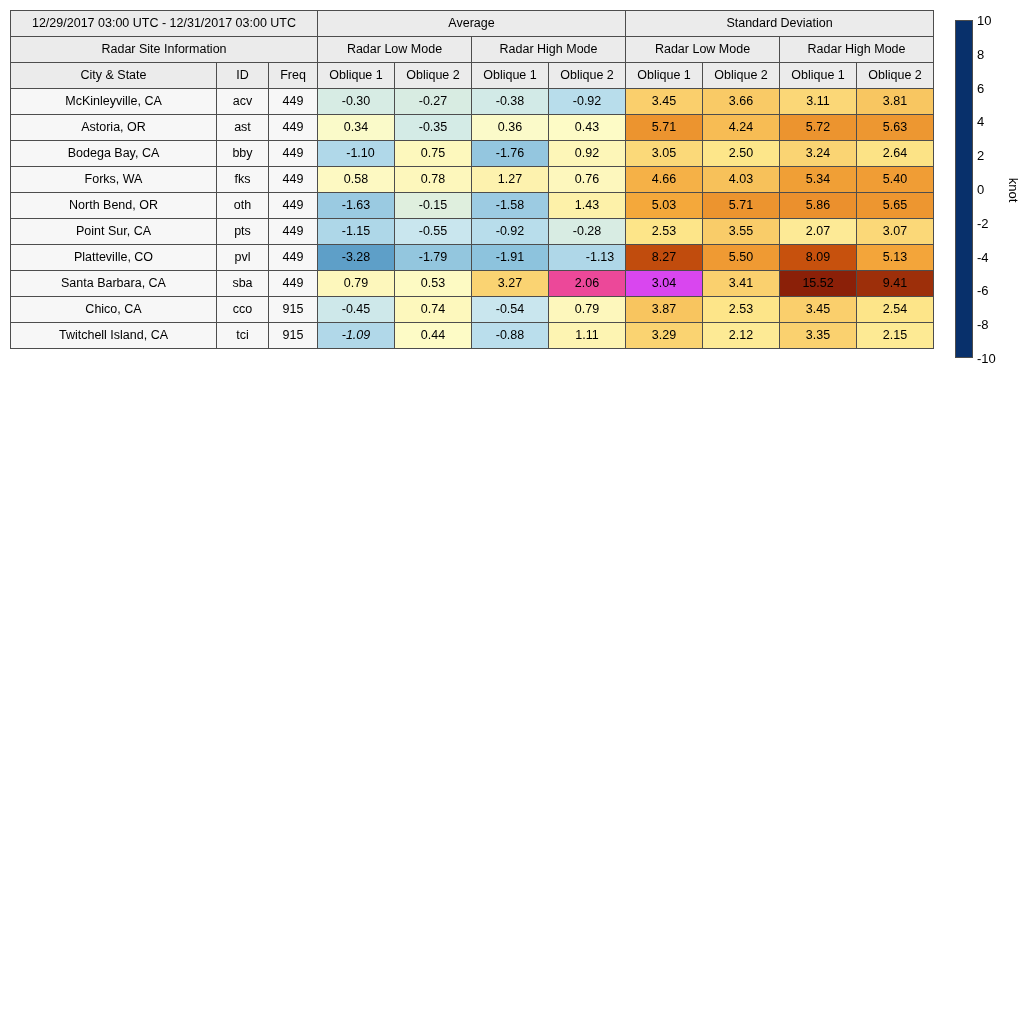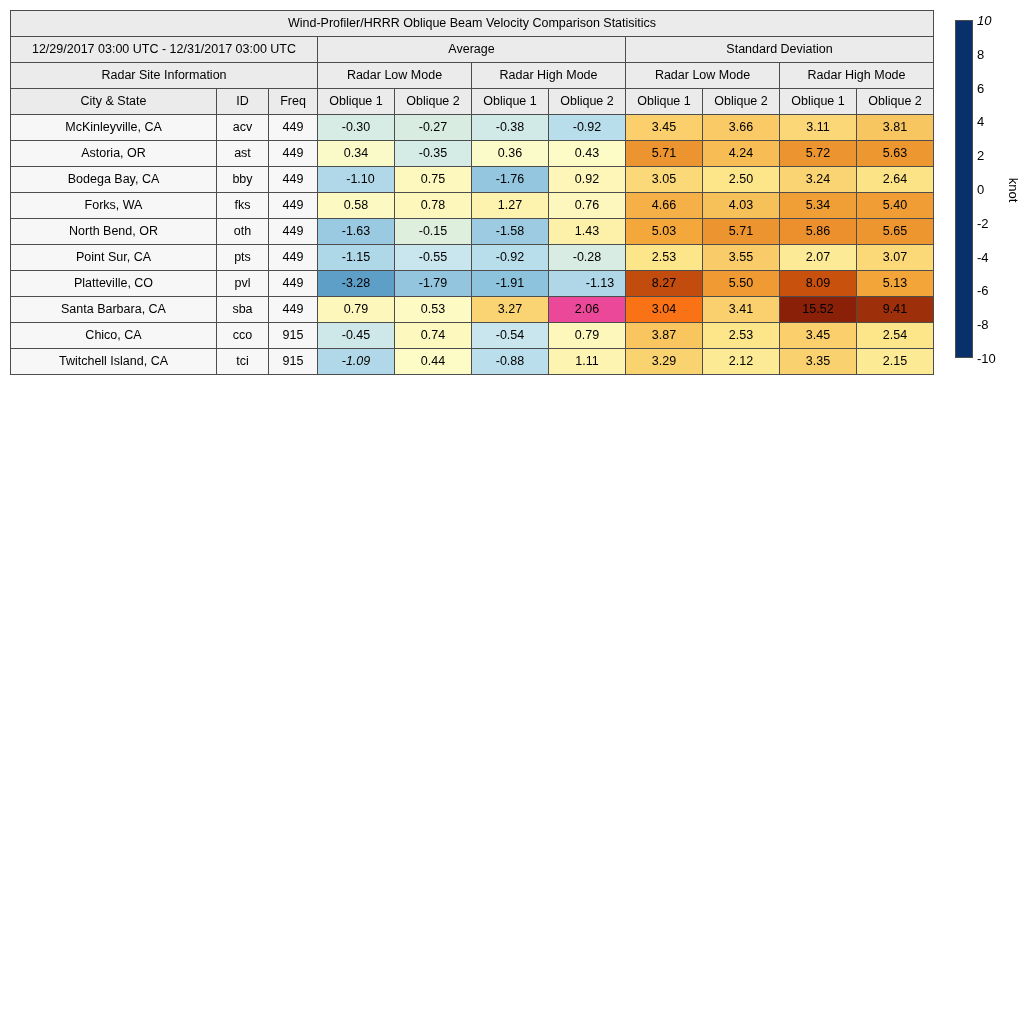--- a/index.html
+++ b/index.html
@@ -111,23 +111,20 @@
       <col class="col-val">
         <col class="col-val">
         <col class="col-val">
         <col class="col-val">
       <col class="col-val">
         <col class="col-val">
         <col class="col-val">
         <col class="col-val">
     </colgroup>
     <thead>
-      <tr>
-        <td class="title-cell" colspan="11">Wind-Profiler/HRRR Oblique Beam Velocity Comparison Statisitics</td>
-      </tr>
       <tr>
         <td class="datecell" colspan="3">12/29/2017 03:00 UTC - 12/31/2017 03:00 UTC</td>
         <td colspan="4">Average</td>
         <td colspan="4">Standard Deviation</td>
       </tr>
       <tr>
         <td colspan="3">Radar Site Information</td>
         <td colspan="2">Radar Low Mode</td>
         <td colspan="2">Radar High Mode</td>
         <td colspan="2">Radar Low Mode</td>
@@ -240,21 +237,21 @@
           <td class="val" style="background: rgb(243, 165, 58);">5.13</td>
         </tr>
         <tr>
           <td>Santa Barbara, CA</td>
           <td>sba</td>
           <td>449</td>
           <td class="val" style="background: rgb(253, 247, 188);">0.79</td>
           <td class="val" style="background: rgb(253, 250, 195);">0.53</td>
           <td class="val" style="background: rgb(250, 211, 114);">3.27</td>
           <td class="val" style="background: #ec4899;">2.06</td>
-          <td class="val" style="background: #f97316;">3.04</td>
+          <td class="val" style="background: #d946ef;">3.04</td>
           <td class="val" style="background: rgb(250, 208, 110);">3.41</td>
           <td class="val" style="background: rgb(139, 32, 8);">15.52</td>
           <td class="val" style="background: rgb(157, 47, 10);">9.41</td>
         </tr>
         <tr>
           <td>Chico, CA</td>
           <td>cco</td>
           <td>915</td>
           <td class="val" style="background: rgb(206, 232, 234);">-0.45</td>
           <td class="val" style="background: rgb(253, 248, 189);">0.74</td>
@@ -277,21 +274,21 @@
           <td class="val" style="background: rgb(253, 234, 149);">2.12</td>
           <td class="val" style="background: rgb(250, 209, 111);">3.35</td>
           <td class="val" style="background: rgb(253, 234, 148);">2.15</td>
         </tr>
       </tbody>
   </table>
 
   <div id="colorbar-wrap">
     <div id="colorbar-bar" style="background: linear-gradient(rgb(8, 48, 107) 100%, rgb(12, 53, 110) 97.5%, rgb(16, 58, 113) 95%, rgb(19, 64, 116) 92.5%, rgb(23, 69, 119) 90%, rgb(27, 74, 122) 87.5%, rgb(31, 82, 132) 85%, rgb(35, 91, 142) 82.5%, rgb(38, 99, 153) 80%, rgb(42, 108, 163) 77.5%, rgb(46, 116, 173) 75%, rgb(60, 129, 181) 72.5%, rgb(74, 141, 189) 70%, rgb(88, 154, 196) 67.5%, rgb(102, 166, 204) 65%, rgb(116, 179, 212) 62.5%, rgb(138, 192, 219) 60%, rgb(159, 205, 227) 57.5%, rgb(181, 218, 234) 55%, rgb(204, 231, 236) 52.5%, rgb(231, 242, 215) 50%, rgb(253, 250, 196) 47.5%, rgb(253, 245, 182) 45%, rgb(253, 240, 167) 42.5%, rgb(253, 235, 153) 40%, rgb(253, 230, 138) 37.5%, rgb(251, 218, 122) 35%, rgb(249, 206, 107) 32.5%, rgb(248, 193, 91) 30%, rgb(246, 181, 76) 27.5%, rgb(244, 169, 60) 25%, rgb(239, 154, 51) 22.5%, rgb(233, 140, 42) 20%, rgb(228, 125, 33) 17.5%, rgb(222, 111, 24) 15%, rgb(217, 96, 15) 12.5%, rgb(201, 83, 14) 10%, rgb(186, 70, 12) 7.5%, rgb(170, 58, 11) 5%, rgb(155, 45, 9) 2.5%, rgb(139, 32, 8) 0%);"></div>
     <div id="colorbar-ticks">
-        <div class="cb-tick" style="top: 0px; font-style: italic;">10</div>
+        <div class="cb-tick" style="top: 0px;">10</div>
         <div class="cb-tick" style="top: 33.8px;">8</div>
         <div class="cb-tick" style="top: 67.6px;">6</div>
         <div class="cb-tick" style="top: 101.4px;">4</div>
         <div class="cb-tick" style="top: 135.2px;">2</div>
         <div class="cb-tick" style="top: 169px;">0</div>
         <div class="cb-tick" style="top: 202.8px;">-2</div>
         <div class="cb-tick" style="top: 236.6px;">-4</div>
         <div class="cb-tick" style="top: 270.4px;">-6</div>
         <div class="cb-tick" style="top: 304.2px;">-8</div>
         <div class="cb-tick" style="top: 338px;">-10</div>

